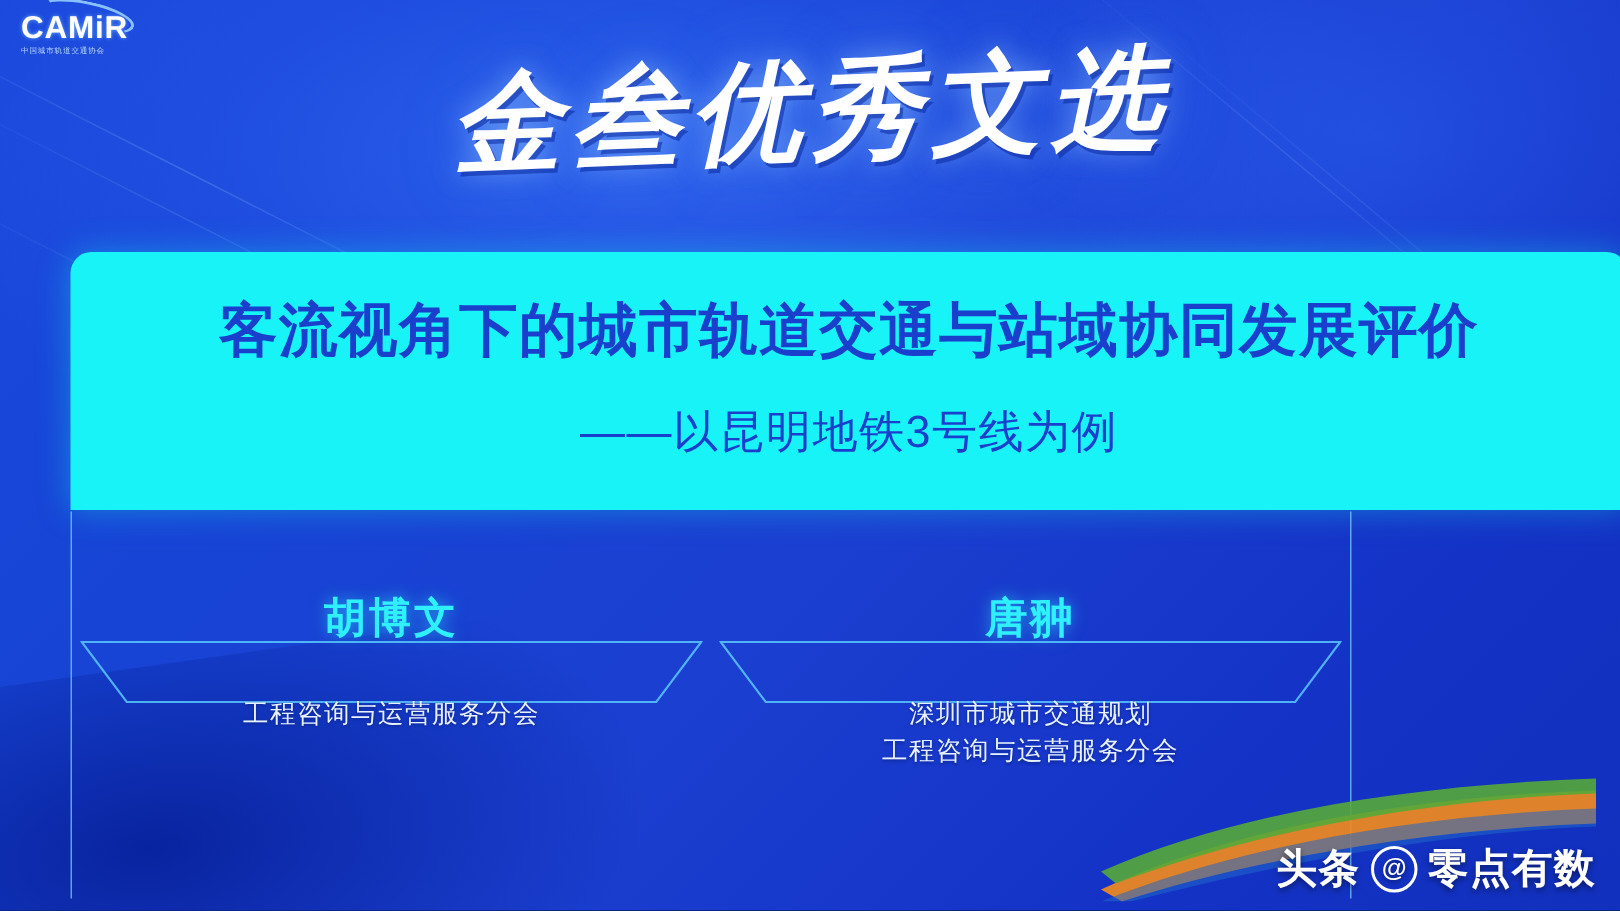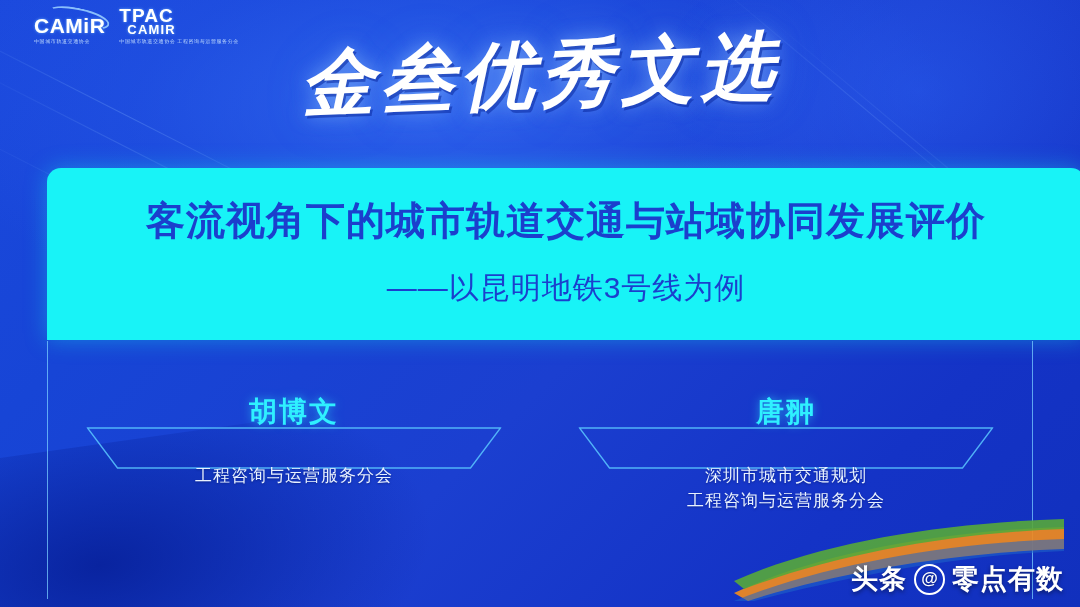--- a/index.html
+++ b/index.html
@@ -101,21 +101,20 @@
   }
 
   
   .logos {
     position: absolute;
     left: 14px;
     top: 8px;
     display: flex;
     align-items: flex-end;
     gap: 14px;
-    margin-left: 20px;
   }
   .logo-block { position: relative; }
   .logo-camir-word {
     color: #ffffff;
     font-size: 21px;
     font-weight: bold;
     letter-spacing: 0.5px;
     line-height: 1;
     text-shadow: 0 0 3px rgba(120,190,255,0.8);
   }
@@ -209,21 +208,21 @@
     margin-top: 24px;
     white-space: nowrap;
     text-align: center;
   }
 
   
   .author-card {
     position: absolute;
     left: 47px;
     top: 341px;
-    width: 986px;
+    width: 854px;
     height: 258px;
     box-sizing: border-box;
     border-left: 1.5px solid rgba(120,205,255,0.75);
     border-right: 1.5px solid rgba(120,205,255,0.75);
     display: flex;
   }
   .author-col {
     position: relative;
     flex: 1 1 50%;
     display: flex;
@@ -321,26 +320,20 @@
     <div class="arc arc-b"></div>
     <div class="arc arc-d"></div>
   </div>
 
   <div class="logos">
     <div class="logo-block">
       <div class="logo-arc-top"></div>
       <div class="logo-camir-word">CAMiR</div>
       <div class="logo-sub">中国城市轨道交通协会</div>
     </div>
-    <div class="logo-block">
-      <div class="logo-tpac-word">TPAC</div>
-      <div class="logo-tpac-word2">CAMIR</div>
-      <div class="logo-sub">中国城市轨道交通协会
-工程咨询与运营服务分会</div>
-    </div>
   </div>
 
   <div class="calligraphy">金叁优秀文选</div>
 
   <div class="title-banner">
     <div class="title-main">客流视角下的城市轨道交通与站域协同发展评价</div>
     <div class="title-sub">——以昆明地铁3号线为例</div>
   </div>
 
   <div class="author-card">

